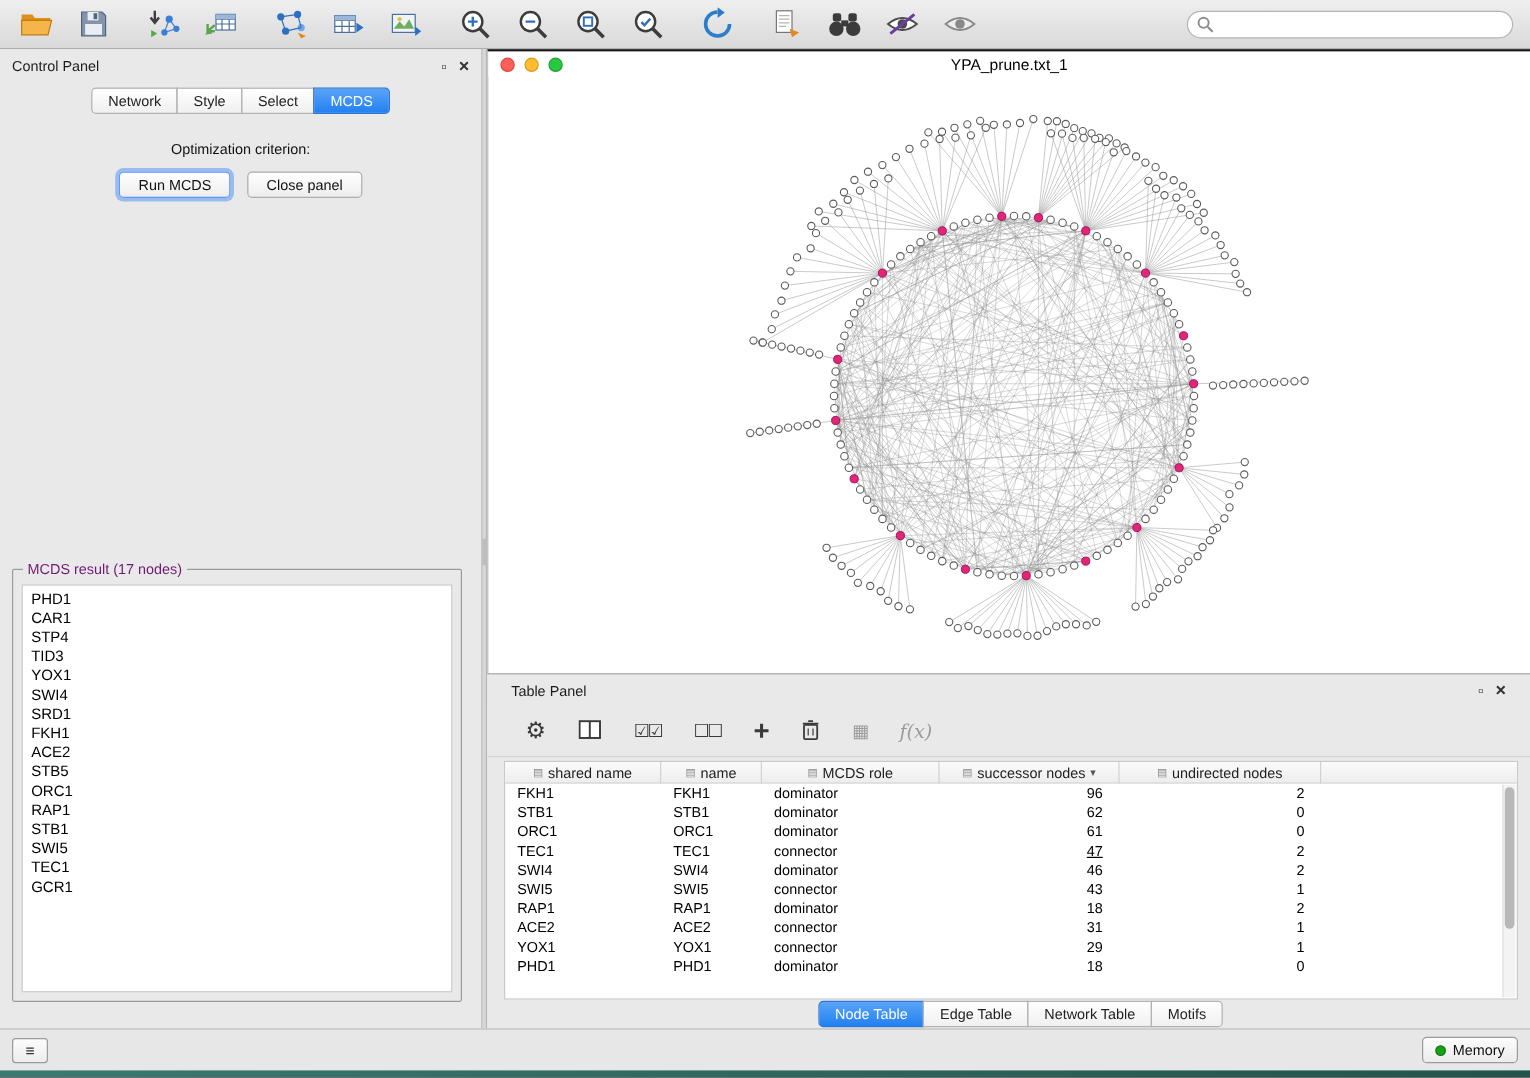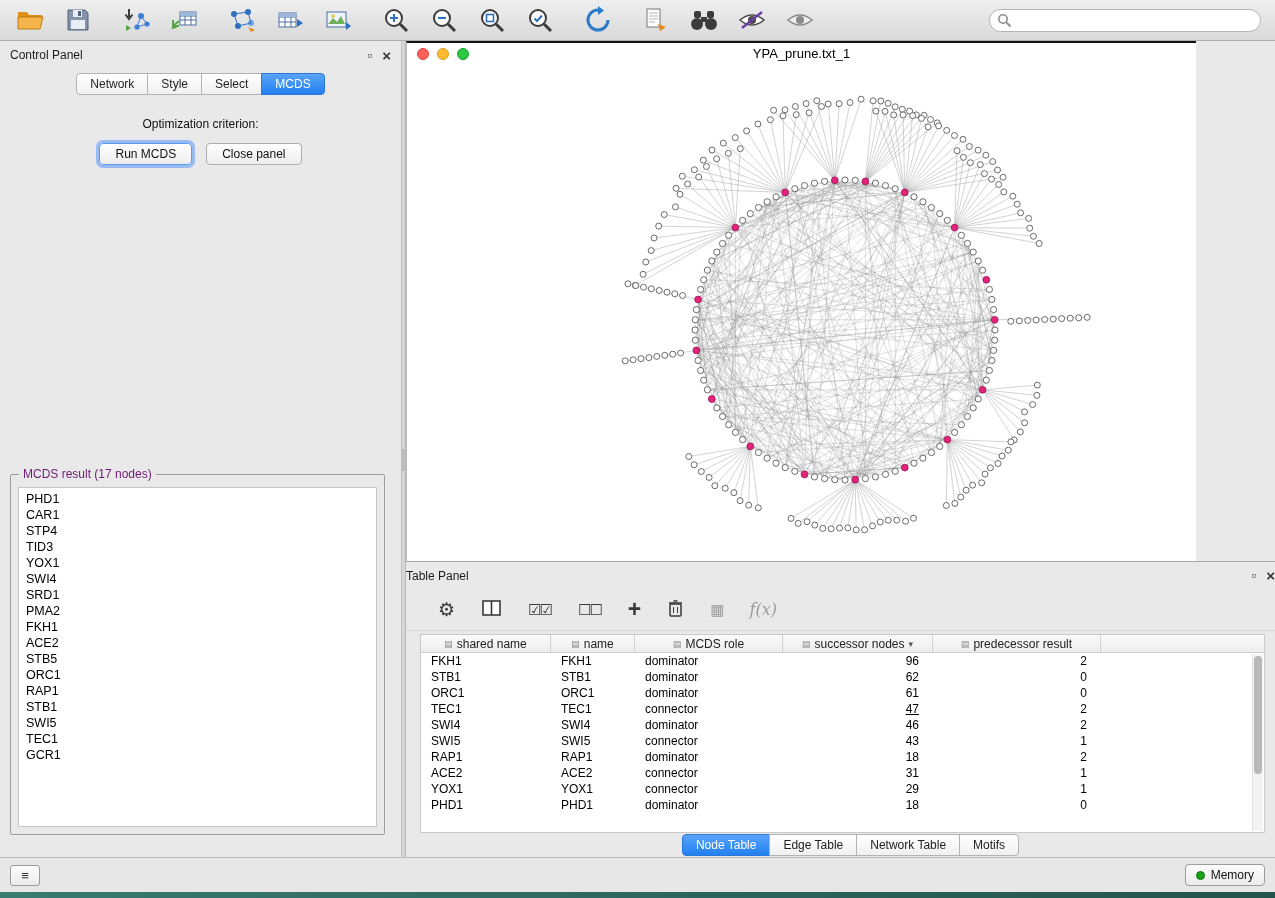--- a/index.html
+++ b/index.html
@@ -70,34 +70,34 @@
     border:1px solid #9c9c9c; border-radius:2px; background:transparent; padding:0;
   }
   .mcds-box legend { font-size:12px; margin-left:8px; padding:0 4px; color:#701a75; }
   .mcds-list {
     position:absolute; left:7px; right:7px; top:6px; bottom:7px;
     background:#fff; border:1px solid #c6c6c6; overflow:hidden; padding:3px 0 0 7px;
   }
   .list-item { font-size:12.5px; line-height:16px; color:#000; }
   
   .network-window {
-    position:absolute; top:0; left:0; width:790px; height:520px; background:#fff;
+    position:absolute; top:0; left:0; width:869px; height:520px; background:#fff;
     border-top:2px solid #141414; border-left:1px solid #bbb;
   }
   .net-titlebar { position:relative; height:21px; background:#fff; display:flex; align-items:center; }
   .traffic { display:flex; gap:8px; margin-left:10px; }
   .light { width:12px; height:12px; border-radius:50%; }
   .light.red { background:#ff5f57; border:1px solid #e0443e; }
   .light.yellow { background:#febc2e; border:1px solid #d89e24; }
   .light.green { background:#28c840; border:1px solid #1da333; }
   .net-title { position:absolute; left:0; right:0; text-align:center; font-size:13px; color:#000; }
   .net-canvas { position:absolute; top:21px; left:0; width:868px; height:497px; }
   
   .table-panel { position:absolute; top:520px; left:0; width:869px; height:296px; background:#e9e9e9; border-top:1px solid #a8a8a8; }
-  .tp-titlebar { height:27px; display:flex; align-items:center; padding:0 0; }
+  .tp-titlebar { height:27px; display:flex; align-items:center; padding:0 20px; }
   .tp-toolbar { height:42px; display:flex; align-items:center; gap:27px; padding-left:32px; border-bottom:1px solid #d7d7d7; background:#e9e9e9; }
   .tool-ic { color:#3a3a3a; font-size:19px; line-height:1; cursor:default; }
   .tool-ic.small { font-size:15px; letter-spacing:-2px; }
   .tool-ic.gray { color:#9b9b9b; }
   .fx { font-family:"DejaVu Serif", serif; font-style:italic; font-size:16px; color:#9b9b9b; }
   .table-wrap {
     position:absolute; left:14px; right:10px; top:72px; bottom:24px;
     background:#fff; border:1px solid #c9c9c9; overflow:hidden;
   }
   .thead { display:flex; height:18px; background:linear-gradient(#fbfbfb,#ededed); border-bottom:1px solid #cfcfcf; }
@@ -304,21 +304,20 @@
       <fieldset class="mcds-box">
         <legend>MCDS result (17 nodes)</legend>
         <div class="mcds-list" id="mcds-list">
             <div class="list-item">PHD1</div>
             <div class="list-item">CAR1</div>
             <div class="list-item">STP4</div>
             <div class="list-item">TID3</div>
             <div class="list-item">YOX1</div>
             <div class="list-item">SWI4</div>
             <div class="list-item">SRD1</div>
-            <div class="list-item">PMA2</div>
             <div class="list-item">FKH1</div>
             <div class="list-item">ACE2</div>
             <div class="list-item">STB5</div>
             <div class="list-item">ORC1</div>
             <div class="list-item">RAP1</div>
             <div class="list-item">STB1</div>
             <div class="list-item">SWI5</div>
             <div class="list-item">TEC1</div>
             <div class="list-item">GCR1</div>
           </div>
@@ -641,21 +640,21 @@
               <span class="sort-ic">▤</span>
               <span>MCDS role</span>
             </div>
             <div class="th" style="width:150px">
               <span class="sort-ic">▤</span>
               <span>successor nodes</span>
               <span class="dd-ic">▾</span>
             </div>
             <div class="th" style="width:168px">
               <span class="sort-ic">▤</span>
-              <span>predecessor result</span>
+              <span>undirected nodes</span>
             </div>
           </div>
           <div id="table-body">
               <div class="tr">
                 <div class="td" style="width: 130px;">FKH1</div>
                 <div class="td" style="width: 84px;">FKH1</div>
                 <div class="td" style="width: 148px;">dominator</div>
                 <div class="td num" style="width: 150px;">96</div>
                 <div class="td num" style="width: 168px;">2</div>
               </div>

